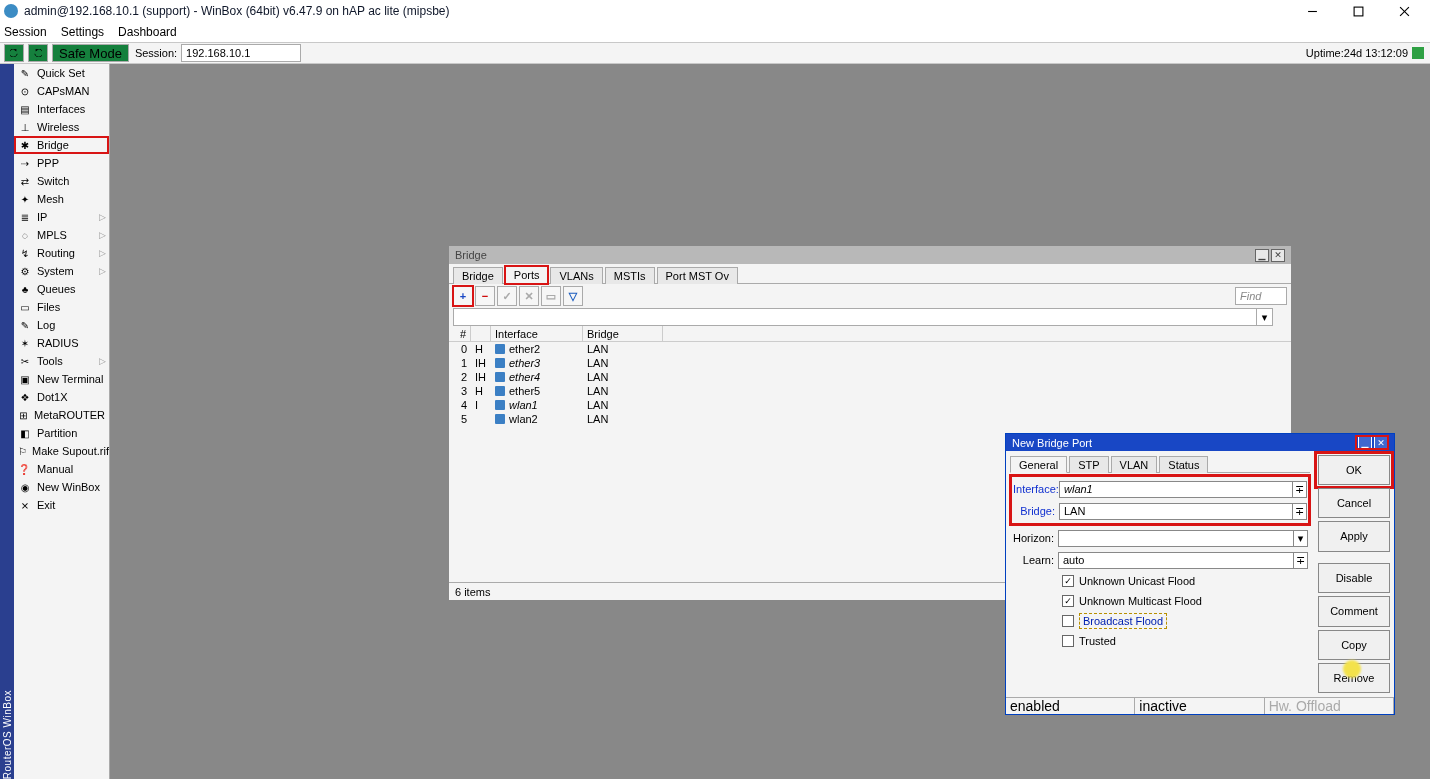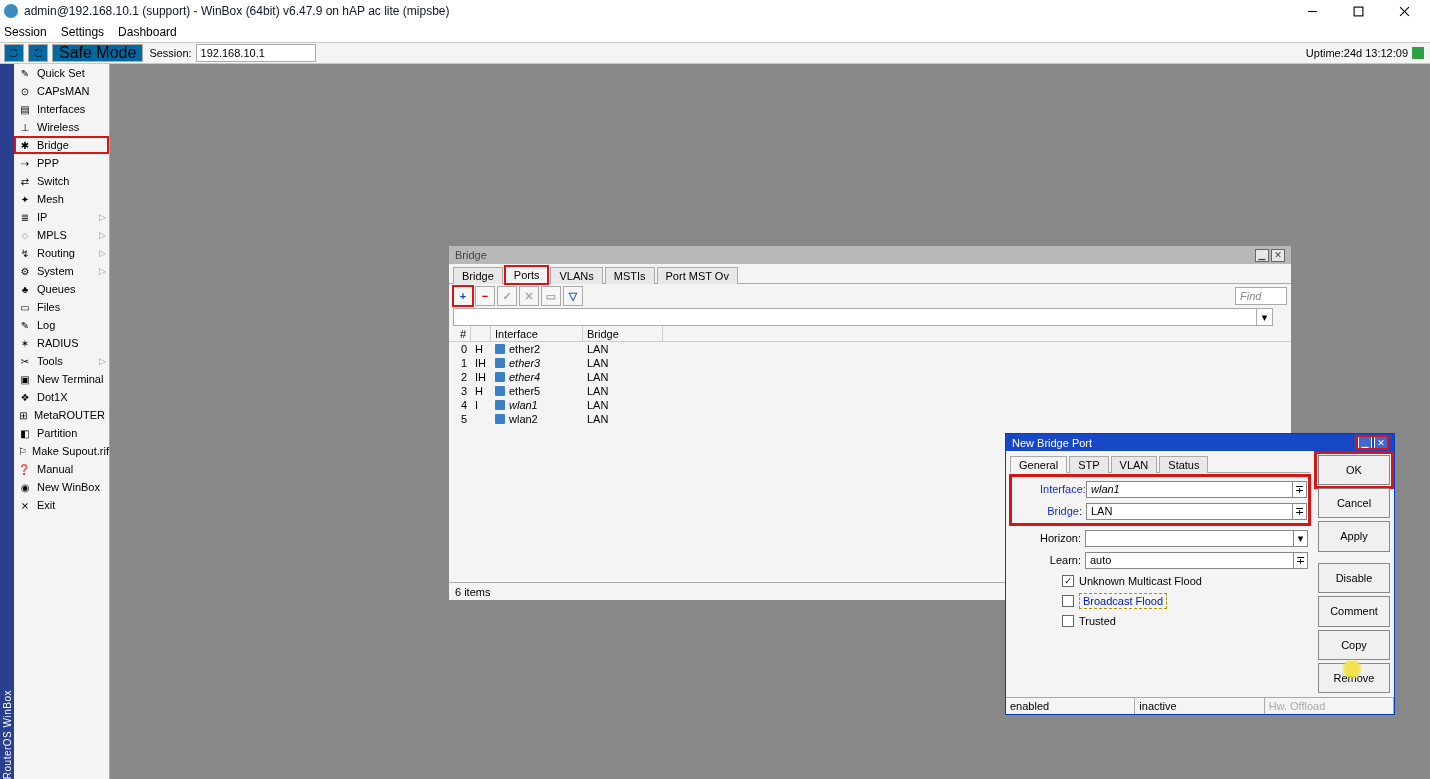--- a/index.html
+++ b/index.html
@@ -12,21 +12,21 @@
 .titlebar .win-controls { display: flex; gap: 18px; padding-right: 8px; }
 .win-ctrl { width: 28px; height: 18px; display: flex; align-items: center; justify-content: center; }
 .win-ctrl svg { width: 11px; height: 11px; }
 
 
 .menubar { height: 20px; display: flex; align-items: center; padding: 0 4px; gap: 14px; background: #fff; }
 .menubar span { font-size: 12px; }
 
 
 .toolbar { height: 22px; border-top: 1px solid #c8c8c8; border-bottom: 1px solid #c8c8c8; display: flex; align-items: center; background: #f4f4f4; padding: 0 2px; }
-.tool-btn { height: 18px; border: 1px solid #aaa; background: #0369a1; margin: 0 2px; padding: 0 6px; display: inline-flex; align-items:center; font-size:16px; }
+.tool-btn { height: 18px; border: 1px solid #aaa; background: #15803d; margin: 0 2px; padding: 0 6px; display: inline-flex; align-items:center; font-size:13px; }
 .tool-btn.icon-only { width: 20px; padding:0; justify-content:center; }
 .session-label { margin: 0 4px; font-size: 11px; }
 .session-box { border: 1px solid #aaa; background:#fff; height:18px; width:120px; padding: 0 4px; font-size:11px; display:inline-flex; align-items:center; }
 .spacer { flex: 1; }
 .uptime { font-size: 11px; margin-right: 4px; }
 .status-sq { width: 12px; height: 12px; background:#2ea043; margin-right:4px; }
 
 
 .main { position: relative; height: calc(100% - 64px); display: flex; background:#888; }
 
@@ -86,34 +86,34 @@
 .dlg-form { flex:1; padding:4px; }
 .dlg-side { width:80px; padding:4px; display:flex; flex-direction:column; gap:3px; }
 .btn { height:32px; border:1px solid #888; background:#f0f0f0; font-size:11px; display:flex;align-items:center;justify-content:center; }
 .btn.hl { outline:3px solid #d81414; outline-offset:1px; }
 
 .dlg-tabs { height:18px; display:flex; border-bottom:1px solid #aaa;text-align:center; }
 .dlg-tab { padding:2px 8px; border:1px solid #aaa; border-bottom:none; background:#e8e8e8; margin-right:2px; font-size:11px; top:1px; position:relative; }
 .dlg-tab.active { background:#f4f4f4; border-bottom:1px solid #f4f4f4; }
 
 .form-rows { padding:4px 2px; }
-.frow { display:flex; align-items:center; height:22px;padding-left:27px; }
+.frow { display:flex; align-items:center; height:22px; }
 .frow .flabel { width:46px; text-align:right; font-size:11px; padding-right:4px; }
 .frow .finput { flex:1; height:17px; border:1px solid #888; background:#fff; display:flex; align-items:center; }
 .frow .finput .val { flex:1; padding:0 4px; font-size:11px; }
 .frow .finput .arrow { width:14px; border-left:1px solid #888; display:flex;align-items:center;justify-content:center; height:100%; }
 .frow.hl .flabel { color:#1030d0; }
 .group-hl { outline:3px solid #d81414; outline-offset:0; padding:1px; margin-bottom:4px; }
 
 .frow.check { padding-left:50px; height:20px; }
 .cb { width:12px; height:12px; border:1px solid #666; margin-right:5px; display:inline-flex;align-items:center;justify-content:center; font-size:9px; background:#fff; }
 .cb.checked::after { content:"✓"; }
 .bf-dashed { border:1px dashed #b89000; padding:1px 3px; color:#0020b0; }
 
-.dlg-status { height:17px; border-top:1px solid #aaa; display:flex; font-size:11px; }
+.dlg-status { height:17px; border-top:1px solid #aaa; display:flex; font-size:14px; }
 .dlg-status .cell { flex:1; border-right:1px solid #aaa; padding:0 4px; display:flex;align-items:center; }
 .dlg-status .cell.dim { color:#aaa; }
 
 .yellow-dot { position:absolute; width:18px; height:18px; border-radius:50%; background:#f3e24b; filter:blur(1px); right:33px; bottom:36px; }
 
 .arrow-svg { width:8px; height:8px; }
 </style>
 </head>
 <body>
 
@@ -401,20 +401,24 @@
               </div>
               <div class="frow">
                 <span class="flabel">Learn:</span>
                 <span class="finput">
                     <span class="val">auto</span>
                     <span class="arrow">∓</span>
                   </span>
               </div>
               <div class="frow check">
                   <span class="cb checked"></span>
+                  <span>Unknown Unicast Flood</span>
+                </div>
+              <div class="frow check">
+                  <span class="cb checked"></span>
                   <span>Unknown Multicast Flood</span>
                 </div>
               <div class="frow check">
                   <span class="cb"></span>
                   <span class="bf-dashed">Broadcast Flood</span>
                 </div>
               <div class="frow check">
                   <span class="cb"></span>
                   <span>Trusted</span>
                 </div>

